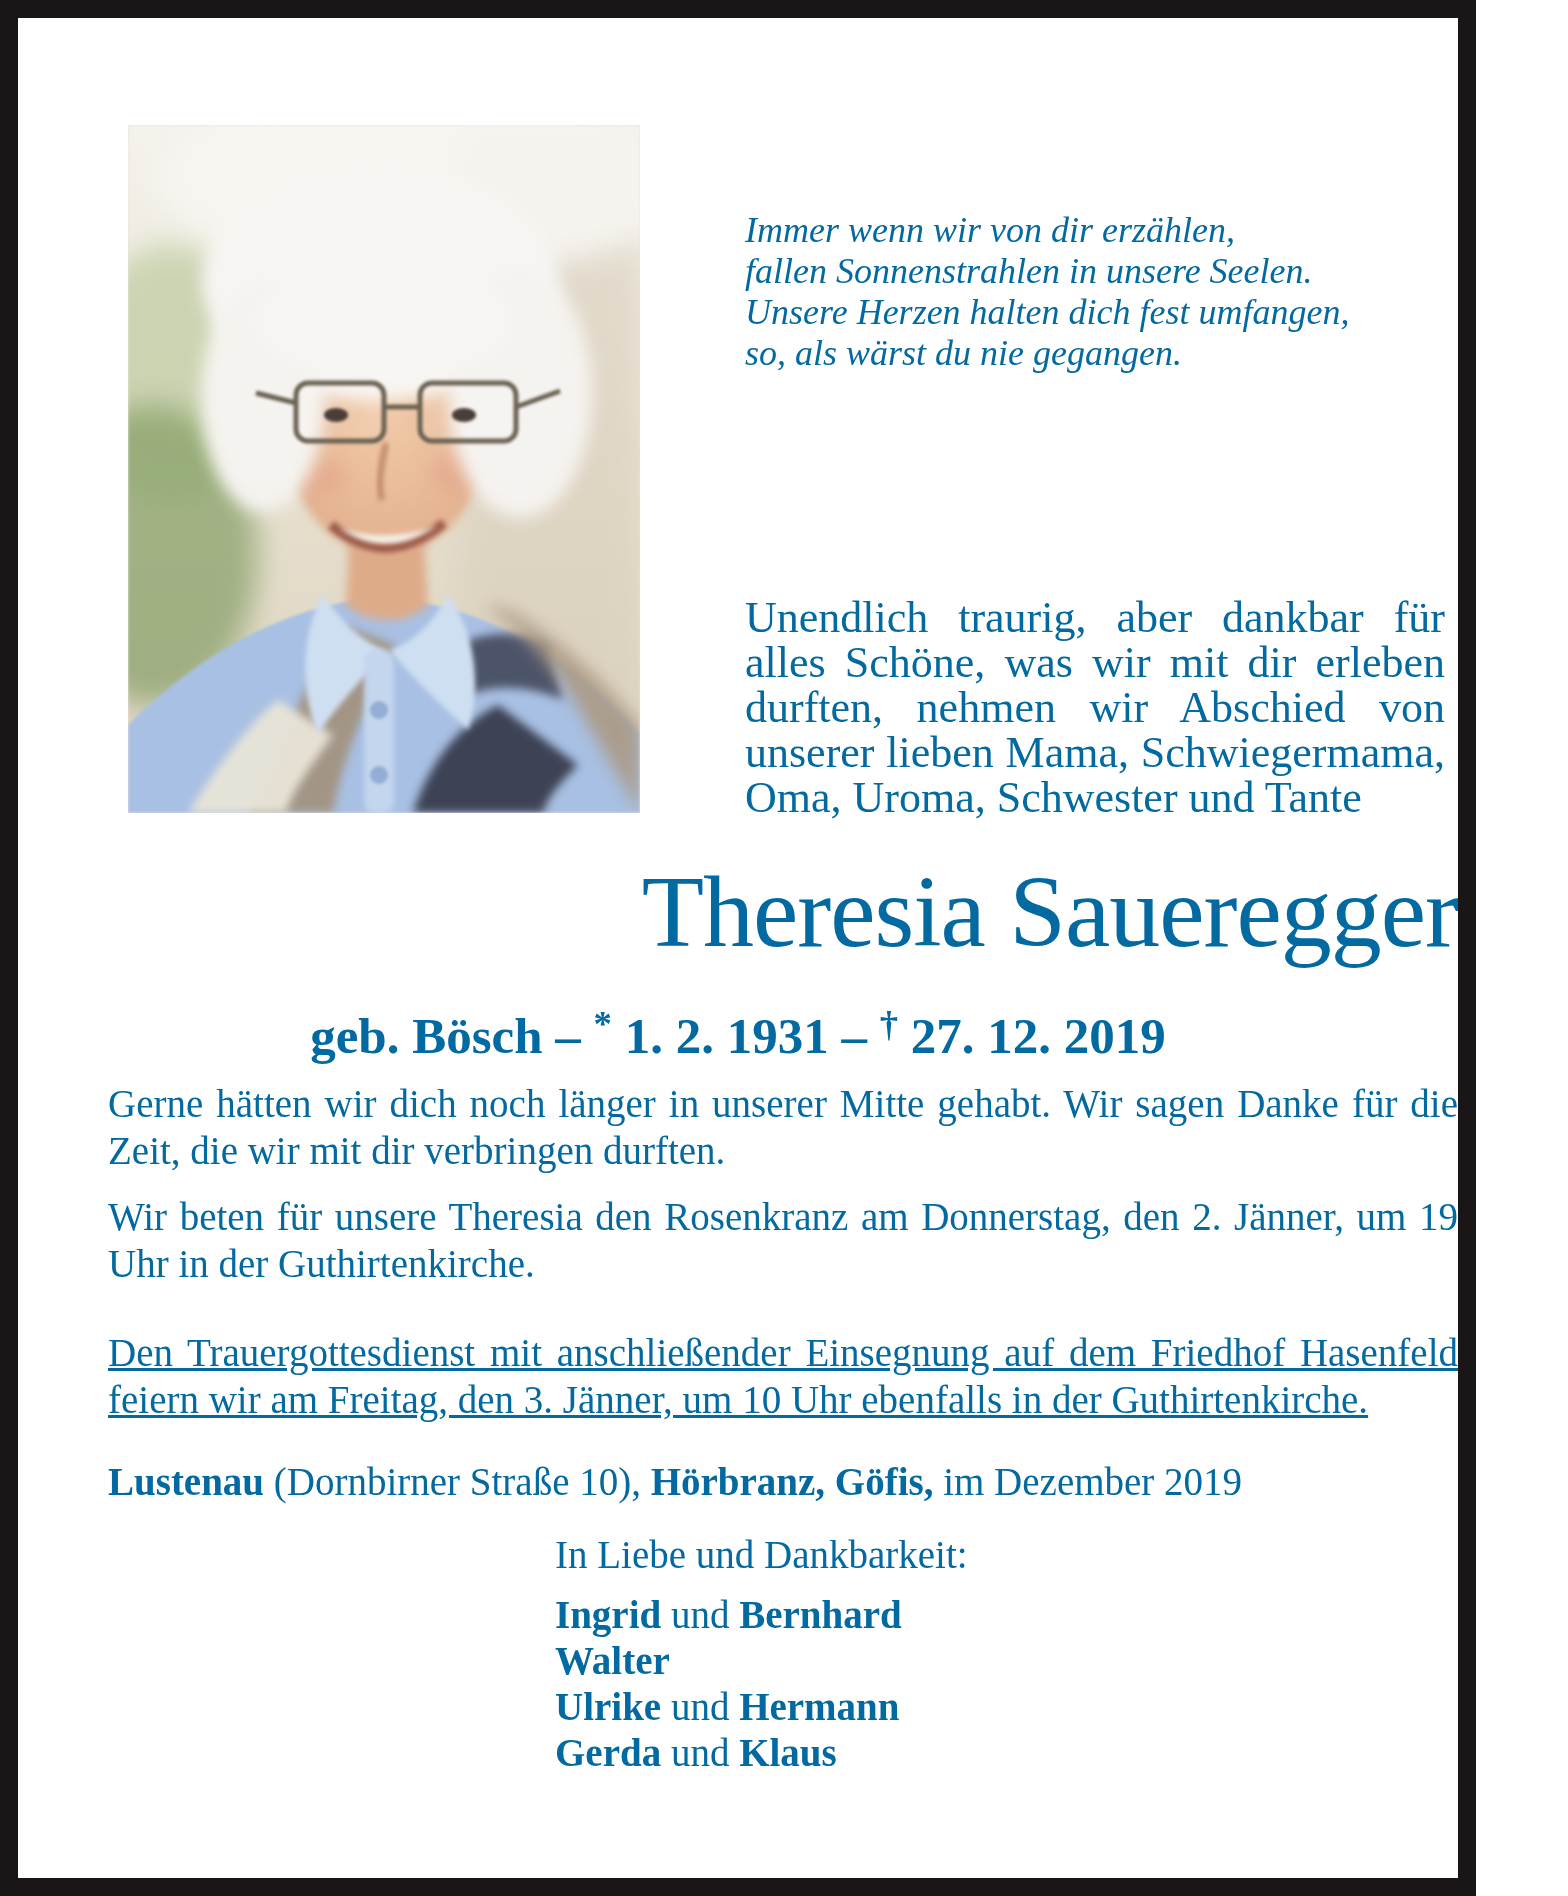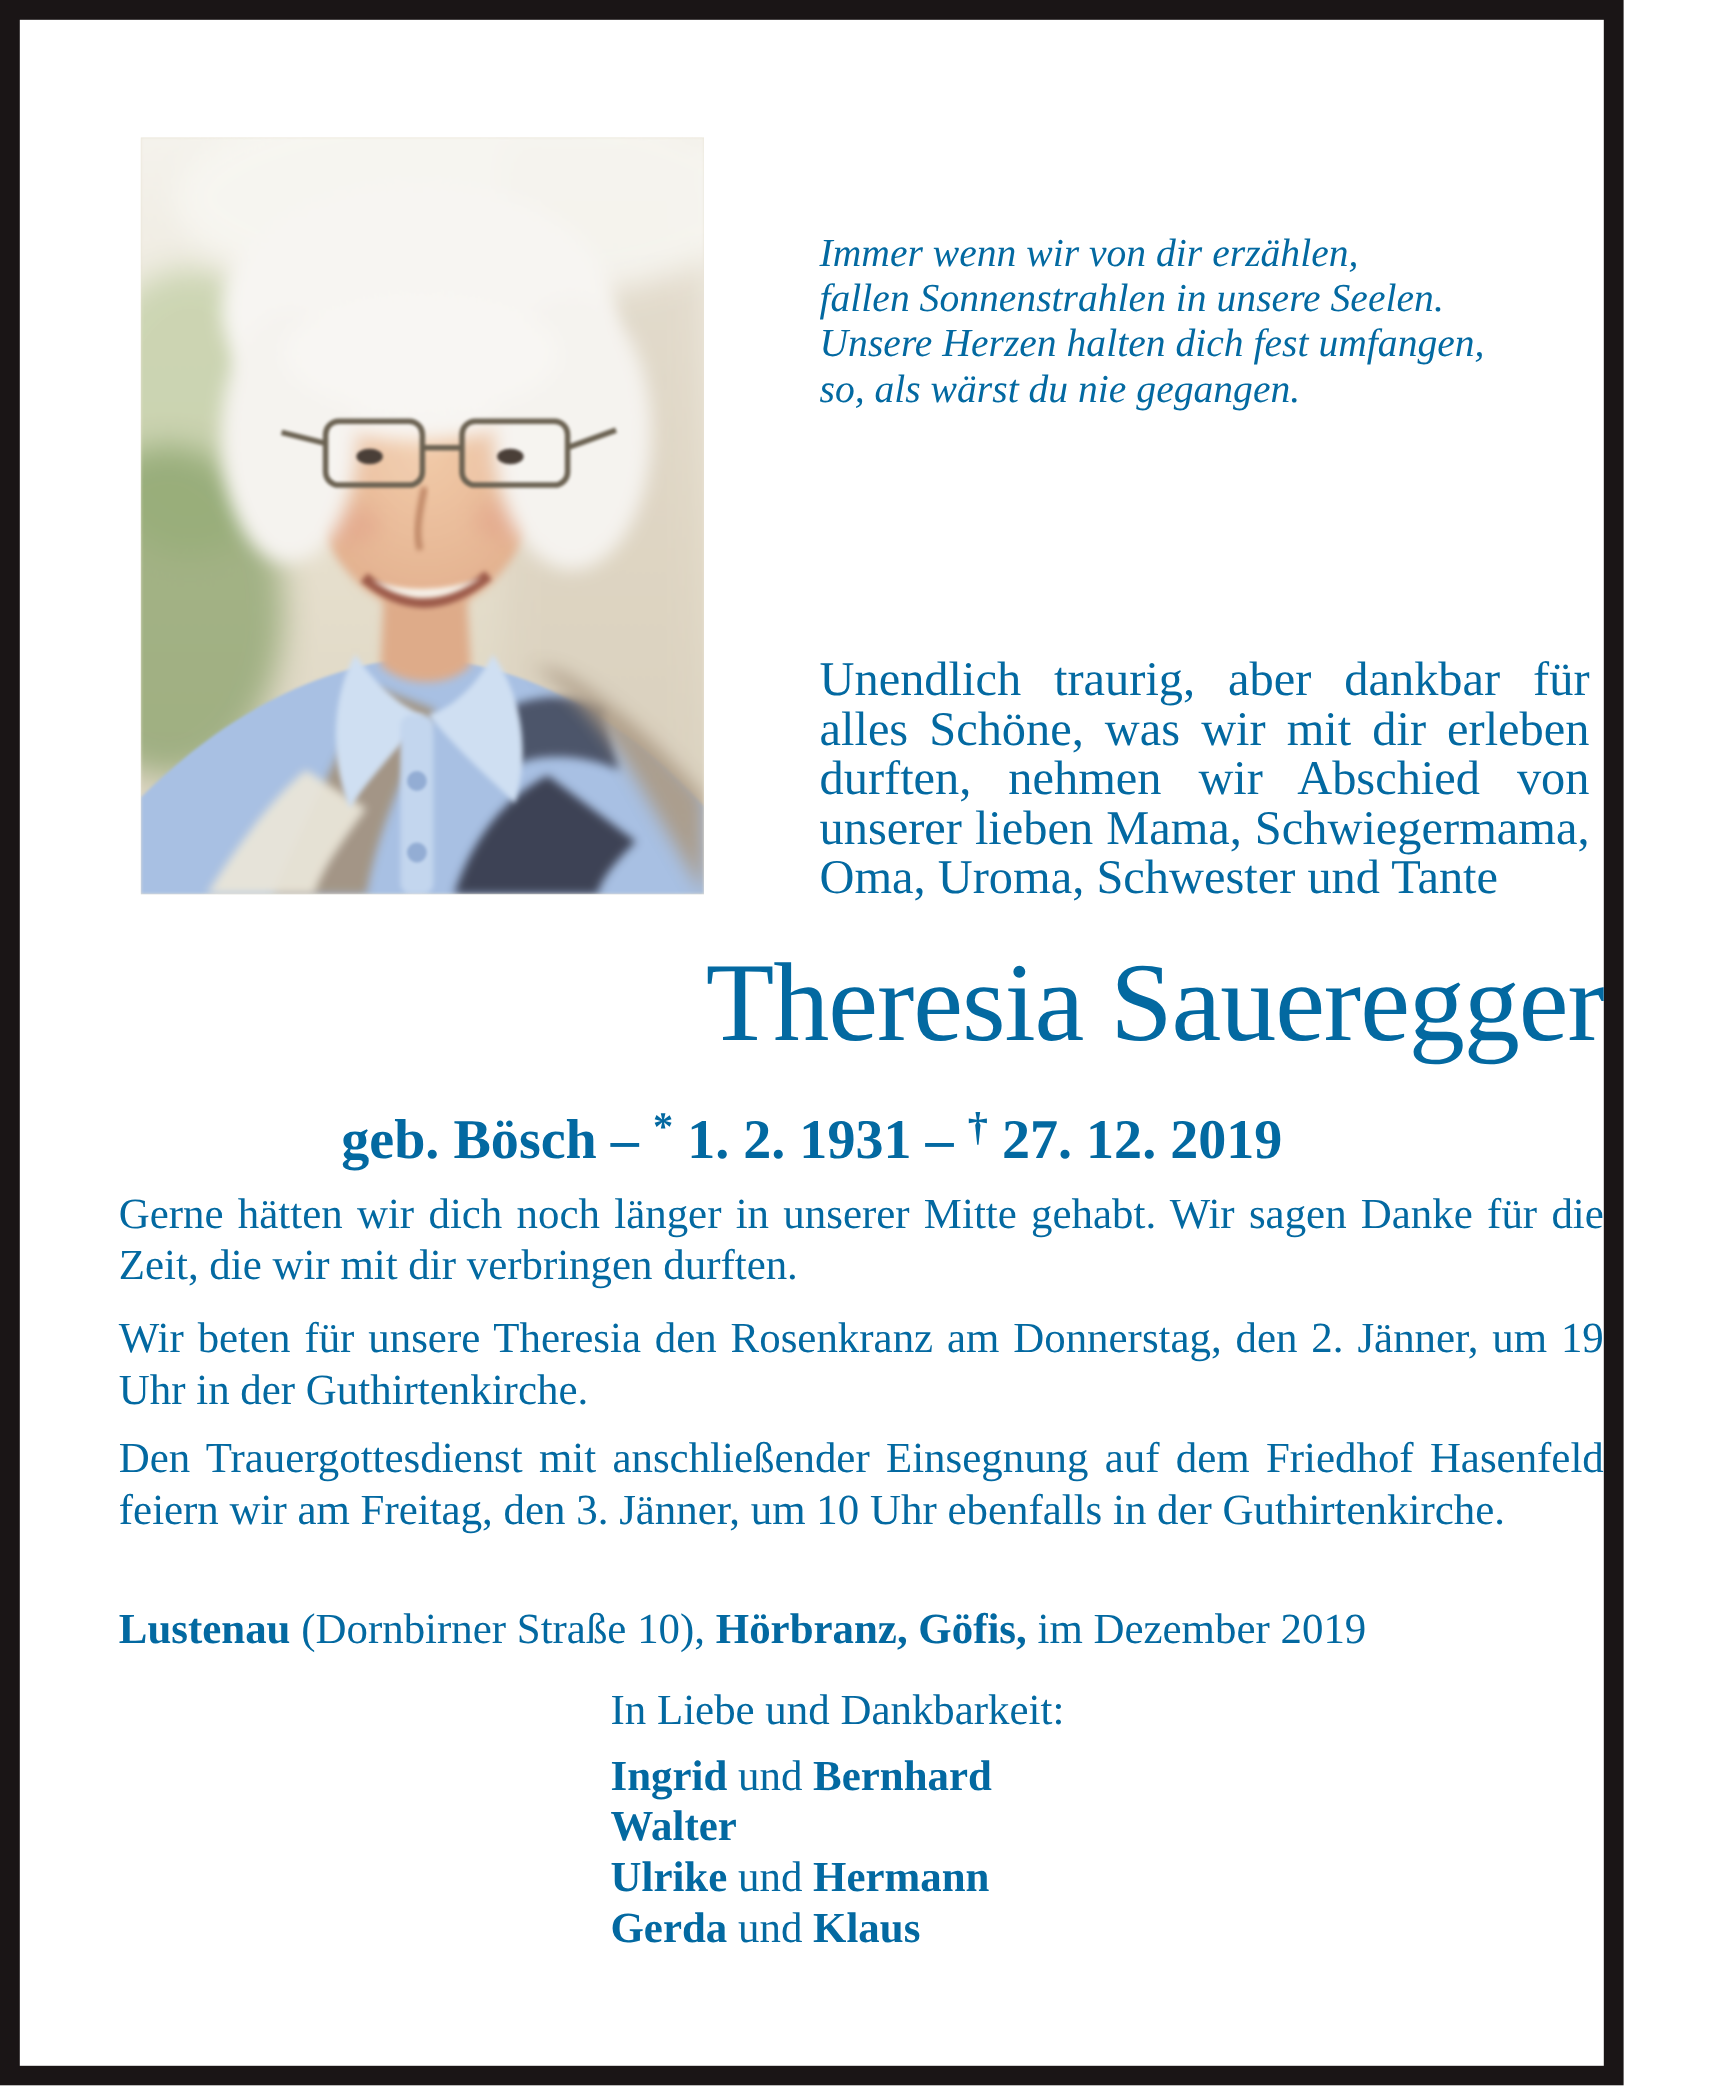--- a/index.html
+++ b/index.html
@@ -77,21 +77,21 @@
     position: absolute;
     left: 90px;
     width: 1350px;
     margin: 0;
     font-size: 39px;
     line-height: 47px;
     text-align: justify;
   }
   .p1 { top: 1062px; }
   .p2 { top: 1175px; }
-  .p3 { top: 1284px; }
+  .p3 { top: 1311px; text-decoration: underline; }
   .location {
     position: absolute;
     left: 90px;
     width: 1350px;
     top: 1440px;
     font-size: 39px;
     line-height: 47px;
   }
   .closing {
     position: absolute;

